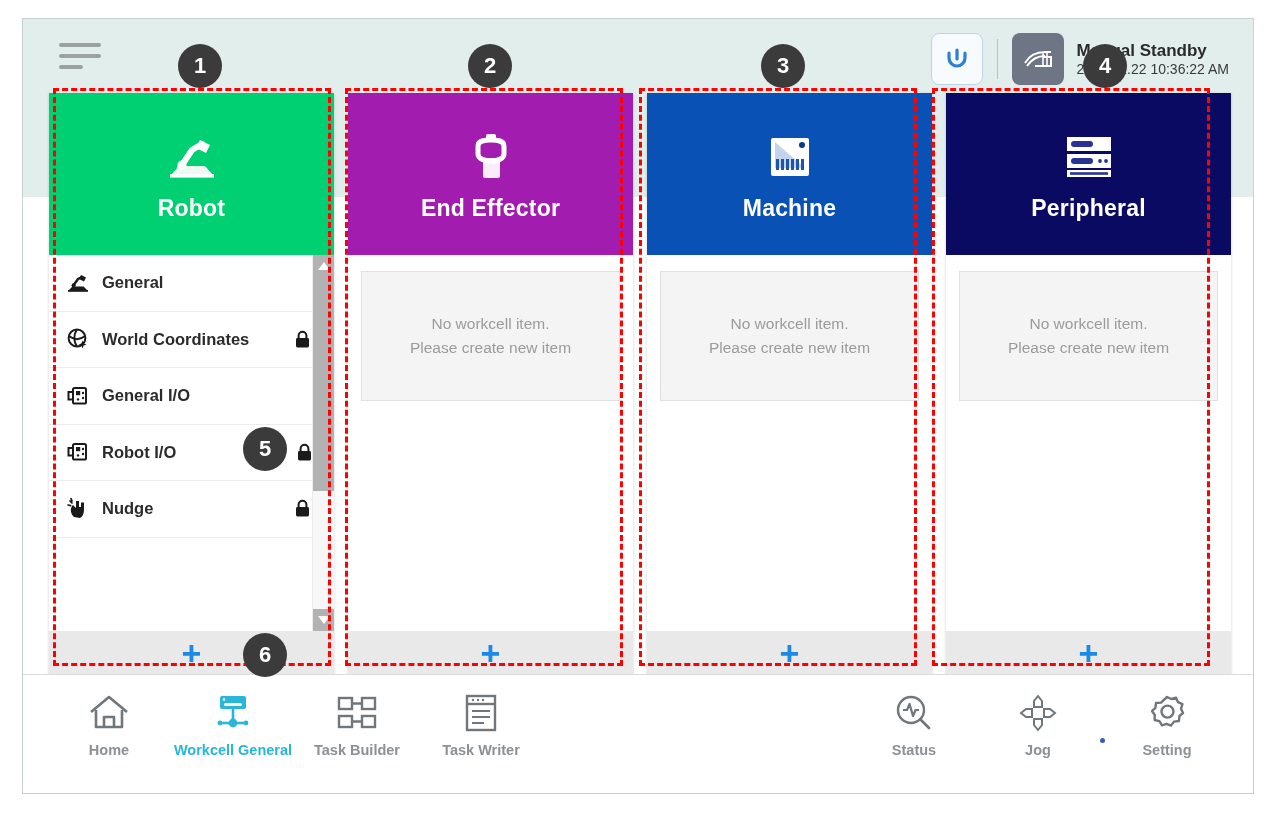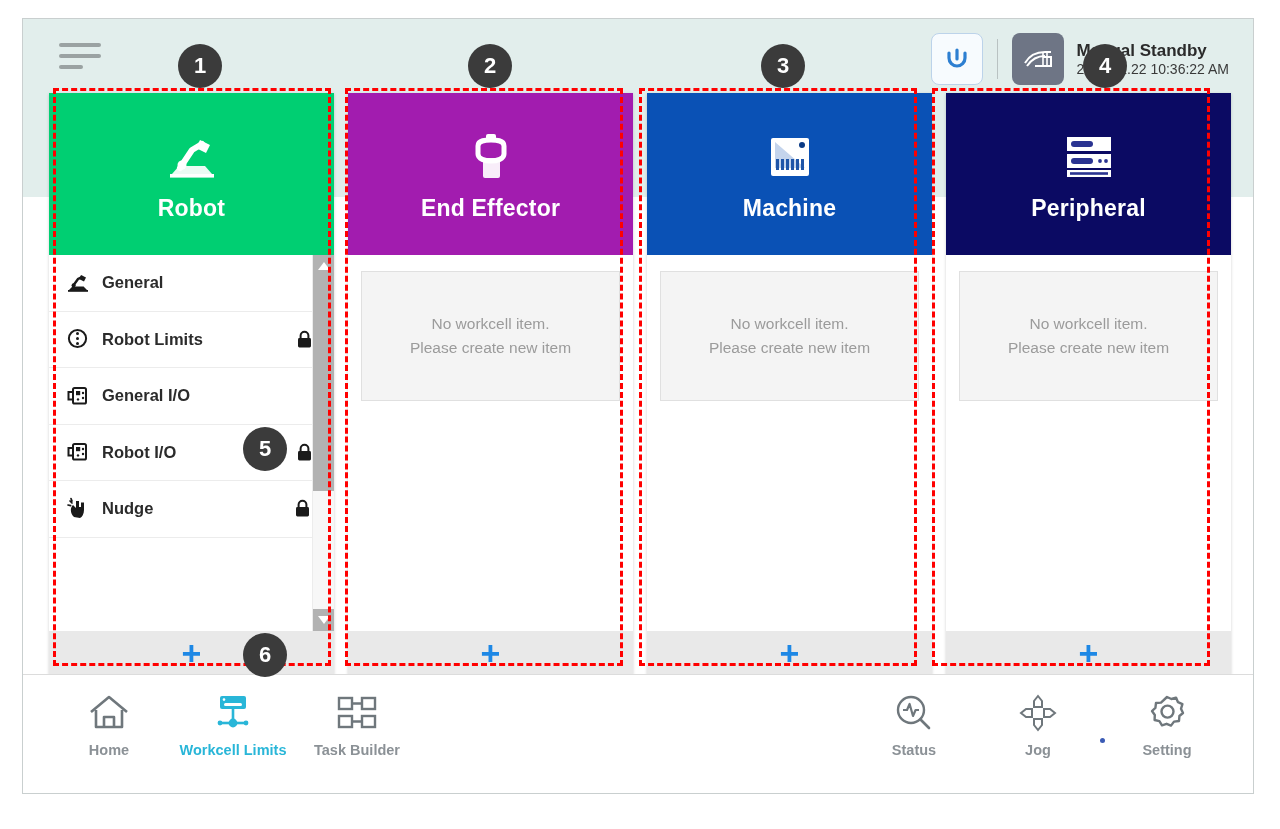--- a/index.html
+++ b/index.html
@@ -381,38 +381,38 @@
                   <circle cx="7.6" cy="13.2" r="2" fill="#1a1a1a"></circle>
                   <path d="M15 3 L20 5.4 L18 9.4 L13 7 Z" fill="#1a1a1a"></path>
                   <path d="M3 18 L21 18 L17.6 14.4 L6.4 14.4 Z" fill="#1a1a1a"></path>
                   <rect x="2" y="18" width="20" height="1.8" fill="#1a1a1a"></rect>
                 </svg>
               </span>
               <span class="mi-label">General</span>
               <span class="mi-lock"></span>
             </div>
 
-
             <div class="menu-item">
               <span class="mi-icon">
                 <svg width="24" height="24" viewBox="0 0 24 24" aria-hidden="true">
-                  <circle cx="11.5" cy="11.5" r="8.6" fill="none" stroke="#1a1a1a" stroke-width="2"></circle>
-                  <circle cx="11.5" cy="6.6" r="1.5" fill="#1a1a1a"></circle>
-                  <circle cx="11.5" cy="11.5" r="1.5" fill="#1a1a1a"></circle>
-                  <circle cx="11.5" cy="16.4" r="1.5" fill="#1a1a1a"></circle>
-                </svg>
-              </span>
-              <span class="mi-label">Robot Limits</span>
-              <span class="mi-lock">
+                  <circle cx="11" cy="11" r="8.4" fill="none" stroke="#1a1a1a" stroke-width="2"></circle>
+                  <path d="M3 9 C8 13 14 13 19 9" fill="none" stroke="#1a1a1a" stroke-width="1.8"></path>
+                  <path d="M11 2.6 C7.5 7 7.5 15 11 19.4" fill="none" stroke="#1a1a1a" stroke-width="1.8"></path>
+                  <path d="M16.5 13.5 L17.6 16.4 L20.5 17.5 L17.6 18.6 L16.5 21.5 L15.4 18.6 L12.5 17.5 L15.4 16.4 Z" fill="#1a1a1a"></path>
+                </svg>
+              </span>
+              <span class="mi-label">World Coordinates</span>
+              <span class="mi-lock inline">
                 <svg width="17" height="19" viewBox="0 0 17 19" aria-hidden="true">
                   <path d="M4.6 8 V5.6 A3.9 3.9 0 0 1 12.4 5.6 V8" fill="none" stroke="#1a1a1a" stroke-width="2"></path>
                   <rect x="2" y="8" width="13" height="9.4" rx="1.4" fill="#1a1a1a"></rect>
                 </svg>
               </span>
             </div>
+
 
             <div class="menu-item">
               <span class="mi-icon">
                 <svg width="24" height="24" viewBox="0 0 24 24" aria-hidden="true">
                   <rect x="7" y="4" width="13" height="15.5" rx="1.6" fill="none" stroke="#1a1a1a" stroke-width="2"></rect>
                   <path d="M7 8 H2.5 V15.5 H7" fill="none" stroke="#1a1a1a" stroke-width="2"></path>
                   <rect x="10" y="7" width="4.2" height="4.2" fill="#1a1a1a"></rect>
                   <circle cx="17" cy="9" r="1.2" fill="#1a1a1a"></circle>
                   <circle cx="17" cy="14" r="1.2" fill="#1a1a1a"></circle>
                   <circle cx="12" cy="15.4" r="1.2" fill="#1a1a1a"></circle>
@@ -578,34 +578,45 @@
               <rect x="10" y="3" width="26" height="13" rx="2" fill="#29b6d8"></rect>
               <rect x="14" y="10" width="18" height="3" rx="1.5" fill="#ffffff"></rect>
               <circle cx="14" cy="6.6" r="1.3" fill="#ffffff"></circle>
               <path d="M23 16 L23 30" fill="none" stroke="#29b6d8" stroke-width="2.6"></path>
               <path d="M10 30 L36 30" fill="none" stroke="#29b6d8" stroke-width="2.6"></path>
               <circle cx="23" cy="30" r="4.4" fill="#29b6d8"></circle>
               <circle cx="10" cy="30" r="2.4" fill="#29b6d8"></circle>
               <circle cx="36" cy="30" r="2.4" fill="#29b6d8"></circle>
             </svg>
           </span>
-          <span class="nav-label">Workcell Limits</span>
+          <span class="nav-label">Workcell General</span>
         </div>
 
         <div class="nav-item">
           <svg class="nav-glyph" width="48" height="40" viewBox="0 0 48 40">
             <rect x="6" y="5" width="13" height="11" fill="none" stroke="#6f777c" stroke-width="2.4"></rect>
             <rect x="29" y="5" width="13" height="11" fill="none" stroke="#6f777c" stroke-width="2.4"></rect>
             <rect x="6" y="23" width="13" height="11" fill="none" stroke="#6f777c" stroke-width="2.4"></rect>
             <rect x="29" y="23" width="13" height="11" fill="none" stroke="#6f777c" stroke-width="2.4"></rect>
             <path d="M19 10.5 L29 10.5 M19 28.5 L29 28.5" stroke="#6f777c" stroke-width="2.4"></path>
           </svg>
           <span class="nav-label">Task Builder</span>
         </div>
 
+        <div class="nav-item">
+          <svg class="nav-glyph" width="44" height="40" viewBox="0 0 44 40">
+            <rect x="8" y="3" width="28" height="34" fill="none" stroke="#6f777c" stroke-width="2.4"></rect>
+            <path d="M8 11 L36 11" stroke="#6f777c" stroke-width="2.4"></path>
+            <circle cx="14" cy="7" r="1.2" fill="#6f777c"></circle>
+            <circle cx="19" cy="7" r="1.2" fill="#6f777c"></circle>
+            <circle cx="24" cy="7" r="1.2" fill="#6f777c"></circle>
+            <path d="M13 18 H31 M13 24 H31 M13 30 H25" stroke="#6f777c" stroke-width="2.2"></path>
+          </svg>
+          <span class="nav-label">Task Writer</span>
+        </div>
       </div>
 
       <div class="nav-right">
 
         <div class="nav-item">
           <svg class="nav-glyph" width="44" height="40" viewBox="0 0 44 40">
             <circle cx="19" cy="17" r="13" fill="none" stroke="#6f777c" stroke-width="2.4"></circle>
             <path d="M11 17 L15 17 L17.6 11 L21 23 L23.6 17 L27 17" fill="none" stroke="#6f777c" stroke-width="2.2" stroke-linejoin="round"></path>
             <path d="M28.5 26.5 L37 35" stroke="#6f777c" stroke-width="2.6" stroke-linecap="round"></path>
           </svg>

